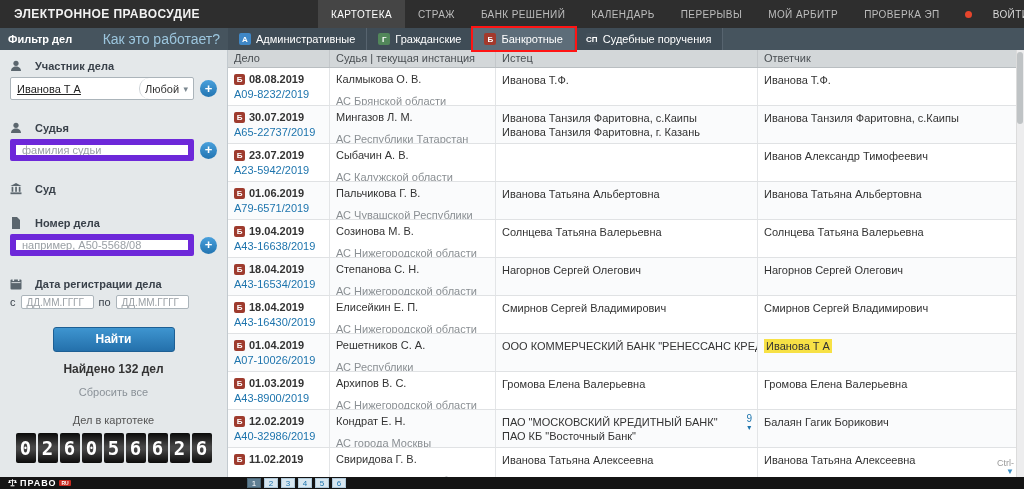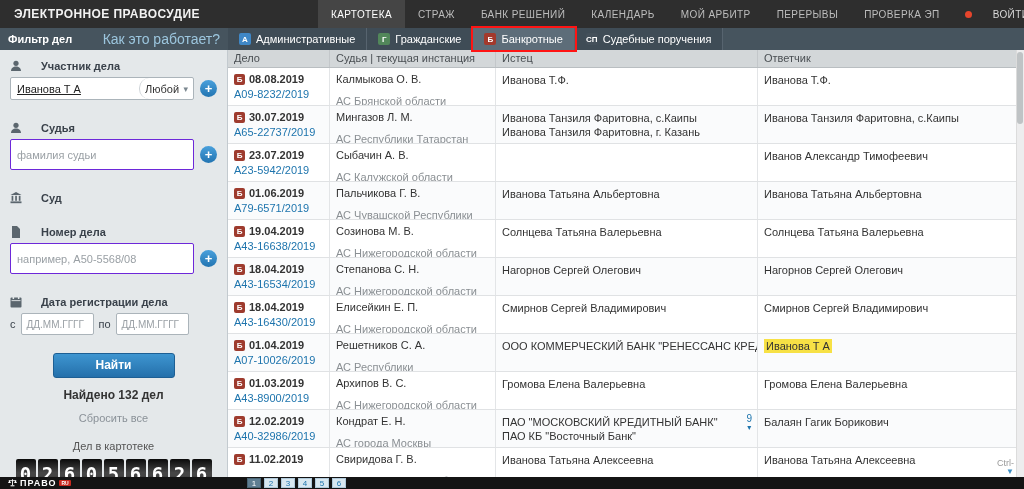--- a/index.html
+++ b/index.html
@@ -23,37 +23,37 @@
   .tabs { display:flex; align-items:stretch; }
   .tab { display:flex; align-items:center; gap:5px; padding:0 11px; background:#3f4c56; border-right:1px solid #57646f; font-size:11px; cursor:pointer; white-space:nowrap; }
   .tab.selected { background:#5d6d79; box-shadow:0 0 0 2px #ff1414; position:relative; z-index:3; }
   .tab-icon { width:12px; height:12px; border-radius:2px; color:#fff; font-size:8px; font-weight:bold; display:flex; align-items:center; justify-content:center; }
 
   
   .content { display:flex; height:439px; }
 
   
   .sidebar { width:228px; background:#e4e8ea; border-right:1px solid #c3cacf; padding:6px 10px 0 10px; flex:none; }
-  .section-label { display:flex; align-items:center; gap:19px; font-weight:bold; color:#39414a; margin:22px 0 5px; }
+  .section-label { display:flex; align-items:center; gap:13px; font-weight:bold; color:#39414a; margin:22px 0 5px; }
   .section-label:first-child { margin-top:4px; }
   .s-icon { width:12px; height:12px; fill:#5b666e; flex:none; }
   .input-row { display:flex; align-items:center; gap:6px; }
-  .text-input { flex:1; height:31px; background:#fff; border:1px solid #6d28d9; border-radius:2px; display:flex; align-items:center; padding:0 6px; overflow:hidden; white-space:nowrap; }
+  .text-input { flex:1; height:22px; background:#fff; border:6px solid #6d28d9; border-radius:2px; display:flex; align-items:center; padding:0 6px; overflow:hidden; white-space:nowrap; }
   .text-input.select { justify-content:space-between; }
   .ph { color:#9aa0a5; }
   .caret { color:#7b8790; font-size:9px; }
   .caret::before { content:"▾"; }
   .plus-btn { width:17px; height:17px; flex:none; border-radius:50%; background:linear-gradient(#49a0dc,#2274b1); color:#fff; display:flex; align-items:center; justify-content:center; font-size:13px; font-weight:bold; cursor:pointer; line-height:1; }
   .plus-btn::before { content:"+"; margin-top:-1px; }
   .combo { flex:1; height:23px; background:#fff; border:1px solid #abb4ba; border-radius:2px; display:flex; align-items:stretch; overflow:hidden; }
   .combo-value { flex:1; display:flex; align-items:center; padding:0 6px; color:#222; text-decoration:underline; white-space:nowrap; }
   .combo-select { width:54px; border-left:1px solid #cfd4d8; display:flex; align-items:center; justify-content:space-between; padding:0 5px; cursor:pointer; color:#333;border-radius:10px; }
   .date-row { display:flex; align-items:center; gap:5px; }
   .date-label { color:#39414a; }
-  .date-input { width:73px; height:22px; background:#fff; border:1px solid #abb4ba; border-radius:2px; display:flex; align-items:center; padding:0 5px; font-size:10px; }
+  .date-input { width:73px; height:14px; background:#fff; border:1px solid #abb4ba; border-radius:2px; display:flex; align-items:center; padding:0 5px; font-size:10px; }
   .find-btn { display:block; width:122px; height:25px; margin:18px auto 10px; background:linear-gradient(#3e95d0,#2470ab); border:1px solid #1d5f94; border-radius:3px; color:#fff; font-size:12px; font-weight:bold; text-align:center; line-height:23px; cursor:pointer; }
   .found-count { text-align:center; font-weight:bold; font-size:12px; color:#333; margin-bottom:10px; }
   .reset-link { text-align:center; color:#8a9198; font-size:11px; margin-bottom:16px; cursor:pointer; }
   .counter-label { text-align:center; color:#555; margin-bottom:7px; }
   .odometer { display:flex; justify-content:center; gap:2px; }
   .digit { width:20px; height:30px; border-radius:2px; background:linear-gradient(180deg,#0a0a0a 0%,#454545 45%,#454545 55%,#0a0a0a 100%); color:#fff; font-family:"DejaVu Sans Mono", monospace; font-size:19px; font-weight:bold; display:flex; align-items:center; justify-content:center; }
 
   
   .table-area { flex:1; position:relative; background:#fff; overflow:hidden; }
   .thead { display:flex; height:18px; background:#d3d7d9; border-bottom:1px solid #b9bec1; color:#4a4f53; }
@@ -96,22 +96,22 @@
 </head>
 <body>
 
 <div class="topnav">
   <div class="logo">ЭЛЕКТРОННОЕ ПРАВОСУДИЕ</div>
   <div class="nav-items">
       <div class="nav-item active">КАРТОТЕКА</div>
       <div class="nav-item">СТРАЖ</div>
       <div class="nav-item">БАНК РЕШЕНИЙ</div>
       <div class="nav-item">КАЛЕНДАРЬ</div>
+      <div class="nav-item">ПЕРЕРЫВЫ</div>
       <div class="nav-item">МОЙ АРБИТР</div>
-      <div class="nav-item">ПЕРЕРЫВЫ</div>
       <div class="nav-item">ПРОВЕРКА ЭП</div>
     </div>
   <div class="login">
     <span class="login-dot"></span>
     <span>ВОЙТИ</span>
   </div>
 </div>
 
 <div class="filterbar">
   <div class="filterbar-left">

